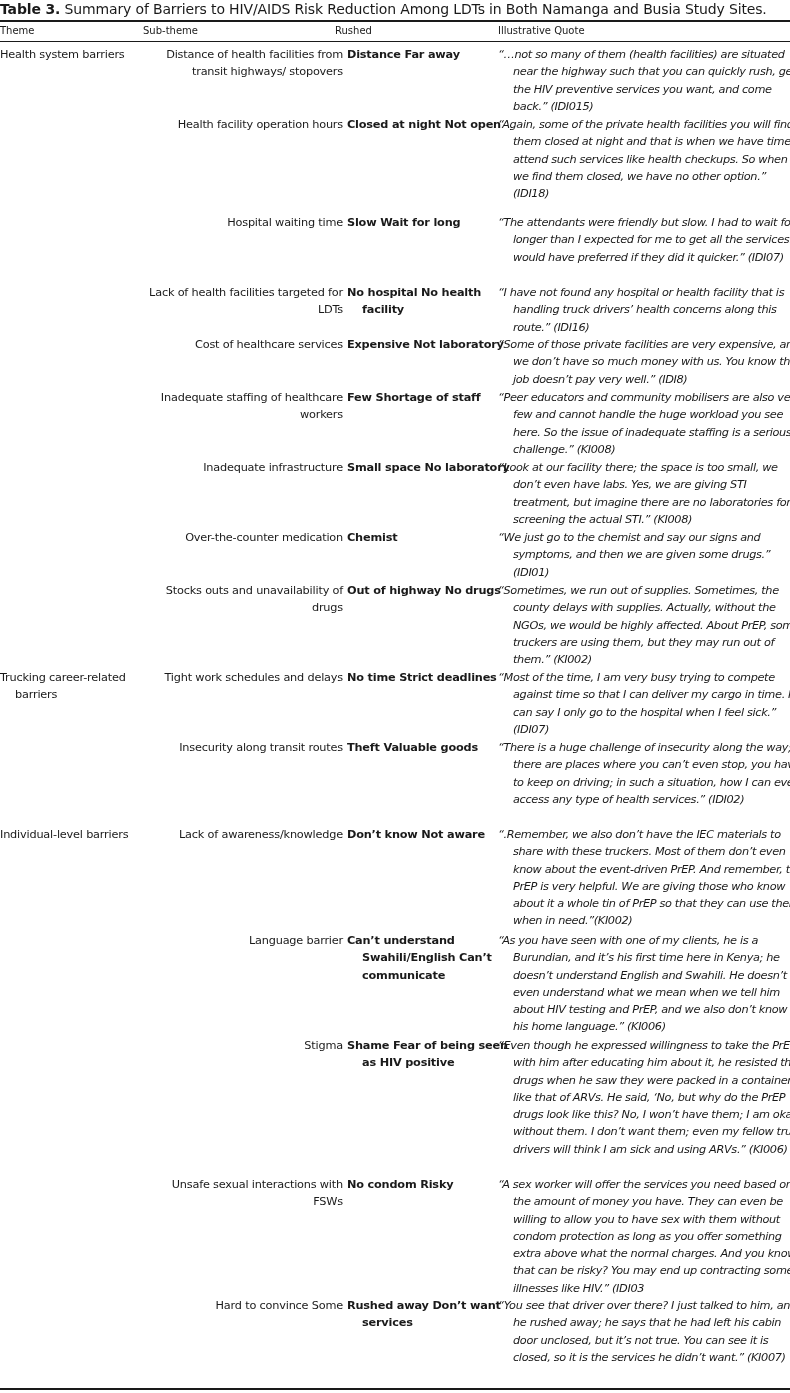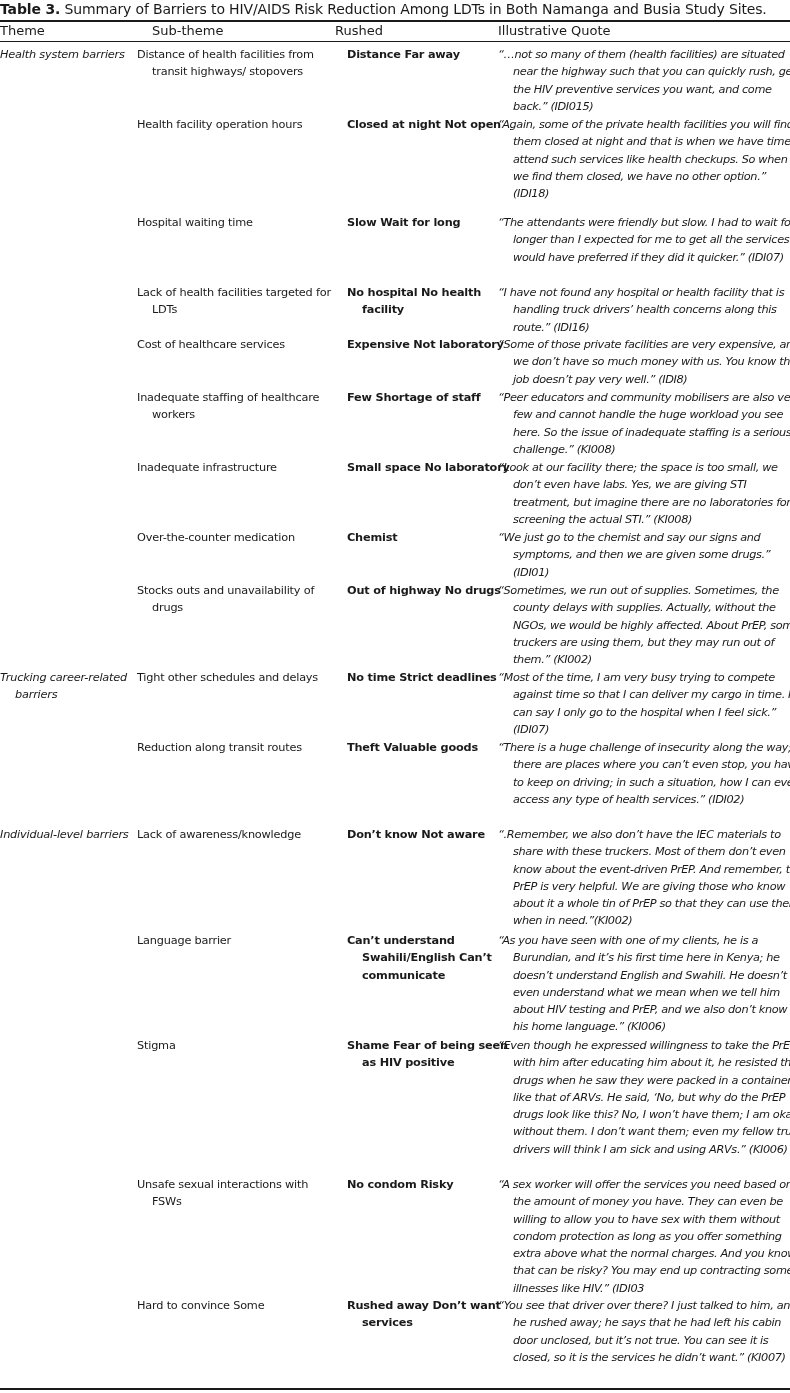--- a/index.html
+++ b/index.html
@@ -10,45 +10,45 @@
   .caption {
     position: absolute; left: 0; top: 1px; width: 790px;
     font-size: 14px; line-height: 16px; letter-spacing: -0.15px; white-space: nowrap;
   }
   .caption .label { font-weight: bold; }
   .rule { position: absolute; left: 0; width: 790px; background: #1a1a1a; }
   .rule.top { top: 20px; height: 1.5px; }
   .rule.mid { top: 41px; height: 1px; }
   .rule.bottom { top: 1388px; height: 1.5px; }
   .hdr {
-    position: absolute; top: 22px; font-size: 13px; line-height: 17px; white-space: nowrap;
+    position: absolute; top: 22px; font-size: 10px; line-height: 17px; white-space: nowrap;
   }
   .row { position: absolute; left: 0; width: 790px; }
   .cell {
     position: absolute; top: 0; font-size: 11.3px; line-height: 17.3px;
     padding-left: 15px; text-indent: -15px; letter-spacing: -0.2px;
   }
-  .c-theme { left: 0; width: 118px; font-style: italic; }
-  .c-sub { left: 137px; width: 185px; }
+  .c-theme { left: 0; width: 118px; }
+  .c-sub { left: 143px; width: 185px; text-align: right; }
   .c-code { left: 347px; width: 150px; font-weight: bold; }
   .c-quote { left: 498px; width: 292px; font-style: italic; letter-spacing: -0.35px; }
 </style>
 </head>
 <body>
 
 <div class="caption">
   <span class="label">Table 3.</span>
   <span>Summary of Barriers to HIV/AIDS Risk Reduction Among LDTs in Both Namanga and Busia Study Sites.</span>
 </div>
 
 <div class="rule top"></div>
 
 <div>
   <div class="hdr" style="left:0">Theme</div>
-  <div class="hdr" style="left:152px">Sub-theme</div>
+  <div class="hdr" style="left:143px">Sub-theme</div>
   <div class="hdr" style="left:335px">Rushed</div>
   <div class="hdr" style="left:498px">Illustrative Quote</div>
 </div>
 
 <div class="rule mid"></div>
 
 <div>
   <div class="row" style="top:46px">
     <div class="cell c-theme">Health system barriers</div>
     <div class="cell c-sub">Distance of health facilities from transit highways/ stopovers</div>
@@ -98,27 +98,27 @@
     <div class="cell c-quote">“We just go to the chemist and say our signs and symptoms, and then we are given some drugs.” (IDI01)</div>
   </div>
   <div class="row" style="top:582px">
     <div class="cell c-theme"></div>
     <div class="cell c-sub">Stocks outs and unavailability of drugs</div>
     <div class="cell c-code">Out of highway No drugs</div>
     <div class="cell c-quote">“Sometimes, we run out of supplies. Sometimes, the county delays with supplies. Actually, without the NGOs, we would be highly affected. About PrEP, some truckers are using them, but they may run out of them.” (KI002)</div>
   </div>
   <div class="row" style="top:669px">
     <div class="cell c-theme">Trucking career-related barriers</div>
-    <div class="cell c-sub">Tight other schedules and delays</div>
+    <div class="cell c-sub">Tight work schedules and delays</div>
     <div class="cell c-code">No time Strict deadlines</div>
     <div class="cell c-quote">“Most of the time, I am very busy trying to compete against time so that I can deliver my cargo in time. I can say I only go to the hospital when I feel sick.” (IDI07)</div>
   </div>
   <div class="row" style="top:739px">
     <div class="cell c-theme"></div>
-    <div class="cell c-sub">Reduction along transit routes</div>
+    <div class="cell c-sub">Insecurity along transit routes</div>
     <div class="cell c-code">Theft Valuable goods</div>
     <div class="cell c-quote">“There is a huge challenge of insecurity along the way; there are places where you can’t even stop, you have to keep on driving; in such a situation, how I can even access any type of health services.” (IDI02)</div>
   </div>
   <div class="row" style="top:826px">
     <div class="cell c-theme">Individual-level barriers</div>
     <div class="cell c-sub">Lack of awareness/knowledge</div>
     <div class="cell c-code">Don’t know Not aware</div>
     <div class="cell c-quote">“.Remember, we also don’t have the IEC materials to share with these truckers. Most of them don’t even know about the event-driven PrEP. And remember, the PrEP is very helpful. We are giving those who know about it a whole tin of PrEP so that they can use them when in need.”(KI002)</div>
   </div>
   <div class="row" style="top:932px">

